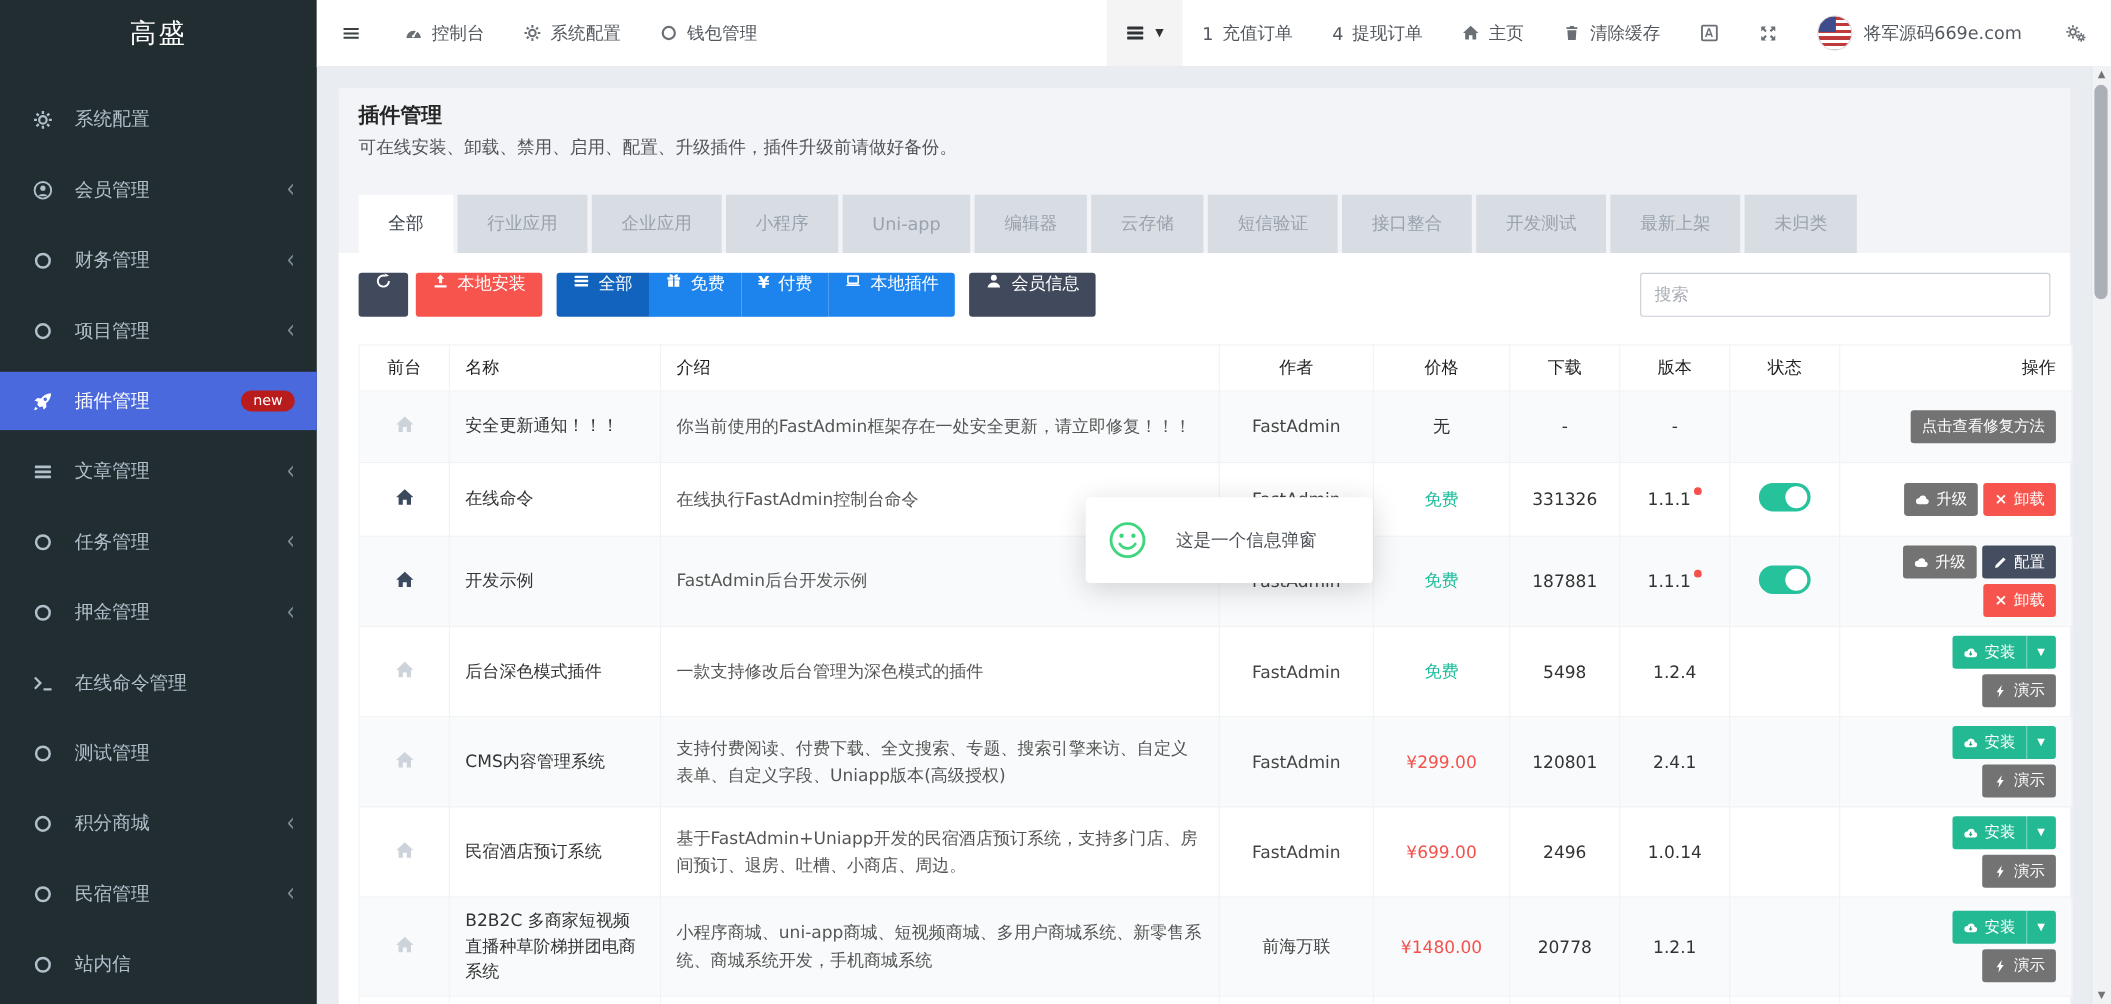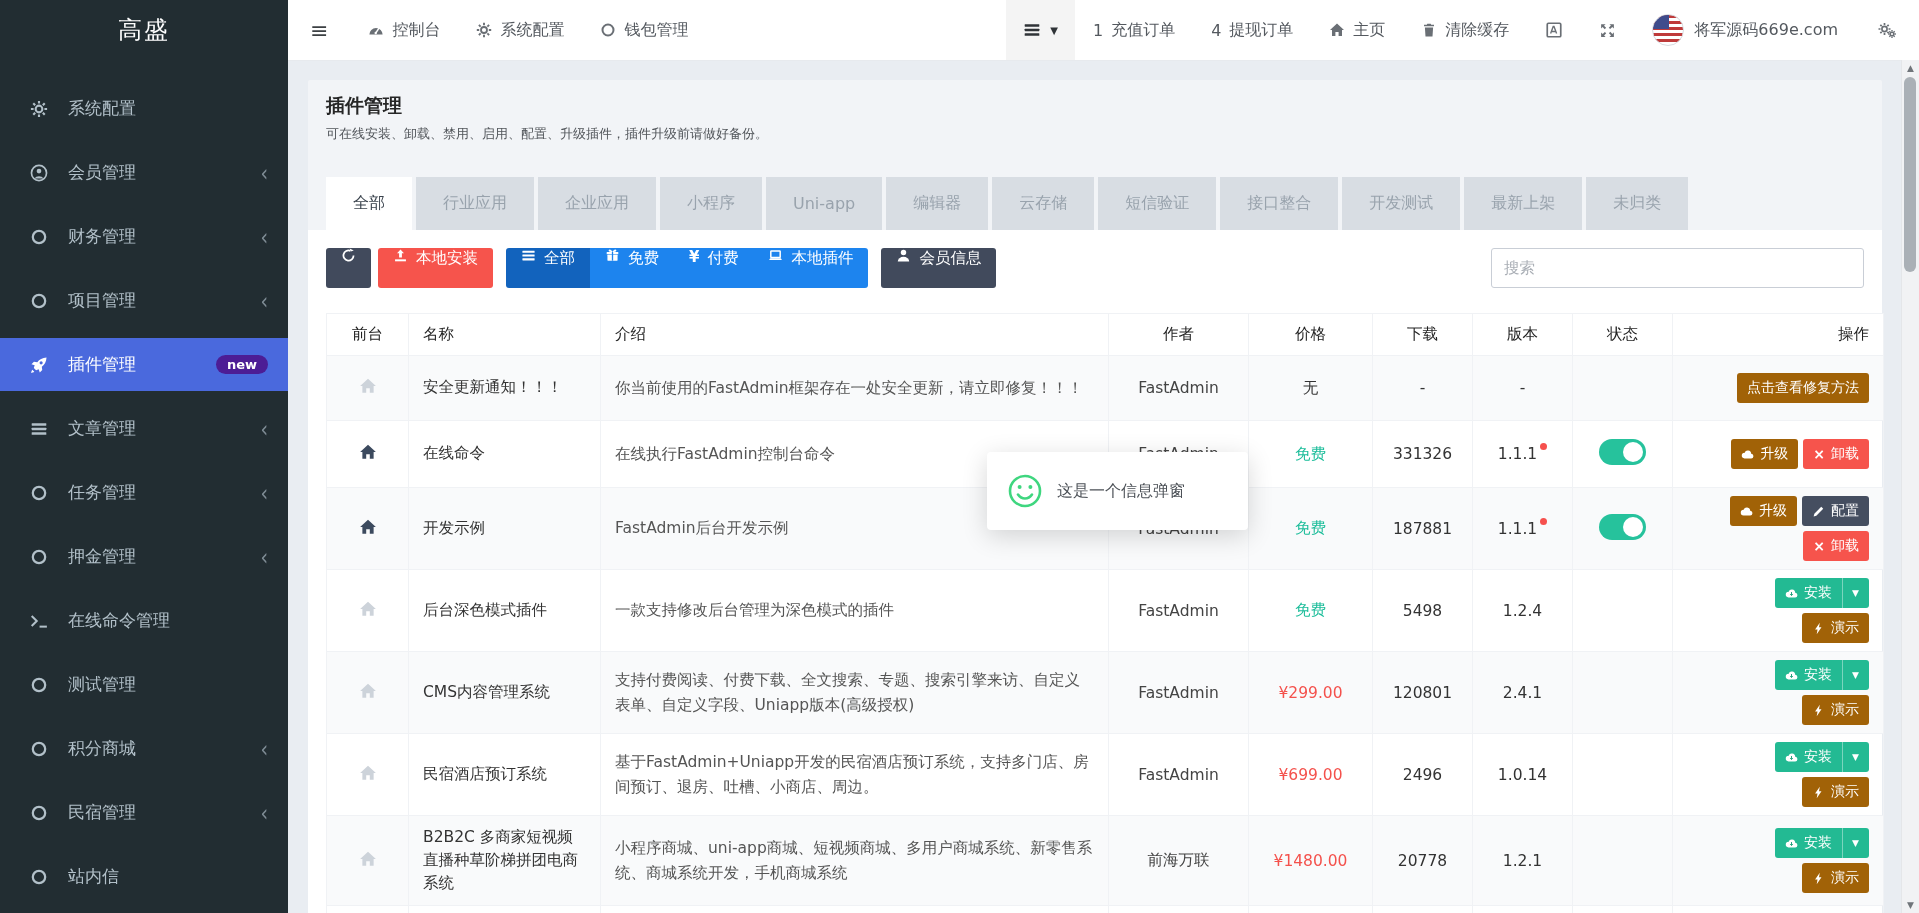--- a/index.html
+++ b/index.html
@@ -9,21 +9,21 @@
   .icon svg{width:1em;height:1em;display:block}
 
   
   .sidebar{position:absolute;left:0;top:0;width:288px;height:913px;background:#222d32;z-index:5}
   .brand{height:60px;display:flex;align-items:center;justify-content:center;color:#fff;font-size:24px;letter-spacing:2px}
   .side-nav{padding-top:22px}
   .side-item{height:53px;margin-bottom:11px;display:flex;align-items:center;padding:0 20px 0 30px;
              color:#b2c0c9;font-size:17px;cursor:pointer}
   .side-item .icon{width:26px;font-size:18px;margin-right:12px;justify-content:flex-start}
   .side-item.active{background:#4a69dd;color:#fff}
-  .badge-new{margin-left:auto;background:#4c1d95;color:#fff;font-size:13px;font-weight:bold;
+  .badge-new{margin-left:auto;background:#b91c1c;color:#fff;font-size:13px;font-weight:normal;
              padding:3px 11px;border-radius:12px;line-height:1}
   .chev{margin-left:auto;color:#7f8c95;font-size:19px;line-height:1;transform:scaleY(1.25)}
 
   
   .navbar{position:absolute;left:288px;top:0;right:0;height:60px;background:#fff;border-bottom:1px solid #e7eaee;
           display:flex;align-items:center;color:#54595f;font-size:16px;z-index:6}
   .nav-item{display:flex;align-items:center;padding:0 18px;height:60px;cursor:pointer;gap:8px;white-space:nowrap}
   .nav-item .icon{font-size:16px;color:#6a6f75}
   .hamburger{font-size:22px;padding:0 22px;color:#3c4043}
   .nav-dd{margin-left:auto;background:#f4f4f4;padding:0 17px;gap:9px}
@@ -33,21 +33,21 @@
   .nav-user{gap:10px}
   .flag{width:30px;height:30px;border-radius:50%;overflow:hidden;position:relative;flex:none;
         background:repeating-linear-gradient(180deg,#bf3a3a 0 3px,#fff 3px 6px);border:1px solid #d8dbe0}
   .flag::after{content:"";position:absolute;left:0;top:0;width:16px;height:14px;background:#3f4c8c}
   .nav-cogs{padding:0 22px;font-size:19px;color:#6a6f75}
 
   
   .main{position:absolute;left:288px;top:60px;right:17px;bottom:0;background:#e9edf2;padding:20px 20px 0;box-sizing:border-box}
   .panel{background:#f2f4f7;height:100%;box-sizing:border-box;padding:13px 18px 0;border-radius:2px}
   .page-title{font-size:19px;font-weight:bold;color:#262626;line-height:24px}
-  .page-sub{font-size:13px;color:#51555a;margin-top:6px;line-height:22px}
+  .page-sub{font-size:16px;color:#51555a;margin-top:6px;line-height:22px}
   .tabs{margin-top:32px;display:flex}
   .tab{height:53px;display:flex;align-items:center;padding:0 27px;background:#d8dde3;color:#99a3ad;
        font-size:16px;margin-right:4px;cursor:pointer}
   .tab.active{background:#fff;color:#39424c}
   .content{background:#fff;margin:0 -18px;padding:18px 18px 0;min-height:600px}
 
   
   .toolbar{display:flex;align-items:center}
   .btn{height:40px;display:inline-flex;align-items:flex-start;padding:0 15px;border-radius:3px;color:#fff;
        font-size:15.5px;cursor:pointer;white-space:nowrap}
@@ -79,29 +79,29 @@
   .front-off{color:#cdd3da}
   .price-free{color:#1cbd9a}
   .price-paid{color:#f4514c}
   .ver-dot{display:inline-block;width:7px;height:7px;border-radius:50%;background:#f6504d;
            vertical-align:top;margin-left:3px;margin-top:-2px}
   .switch{display:inline-block;width:47px;height:26px;border-radius:13px;background:#26c29c;position:relative;cursor:pointer}
   .switch::after{content:"";position:absolute;right:3px;top:3px;width:20px;height:20px;border-radius:50%;background:#fff}
   .abtn{height:30px;display:inline-flex;align-items:center;padding:0 10px;border-radius:3px;color:#fff;
         font-size:14px;cursor:pointer;white-space:nowrap}
   .abtn .icon{margin-right:6px;font-size:13px}
-  .a-blue{background:#a16207}.a-red{background:#f6544c}.a-dark{background:#454e60}.a-green{background:#23ba93}
+  .a-blue{background:#737373}.a-red{background:#f6544c}.a-dark{background:#454e60}.a-green{background:#23ba93}
   .x-ico{font-weight:bold;font-style:normal;margin-right:6px}
   .split-caret{margin-left:10px;padding-left:9px;border-left:1px solid rgba(255,255,255,.4);font-size:9px;height:30px;display:inline-flex;align-items:center}
   .ops-row{display:flex;justify-content:flex-end;gap:5px;align-items:flex-start}
   .ops-col{display:flex;flex-direction:column;gap:5px;align-items:flex-end}
 
   
   .toast{position:absolute;left:987px;top:452px;width:261px;height:78px;background:#fff;border-radius:4px;
-         box-shadow:0 6px 26px rgba(0,0,0,.16);display:flex;align-items:center;padding-left:20px;gap:14px;
+         box-shadow:0 6px 26px rgba(0,0,0,.16);display:flex;align-items:center;padding-left:20px;gap:26px;
          box-sizing:border-box;z-index:40}
   .toast-msg{font-size:16px;color:#4c5157}
   .smiley svg{width:36px;height:36px;display:block}
 
   
   .scrollbar{position:absolute;right:0;top:60px;bottom:0;width:17px;background:#f1f2f4;border-left:1px solid #e4e6e9;z-index:7}
   .sb-arrow{position:absolute;left:0;width:17px;text-align:center;font-size:9px;color:#70757a}
   .sb-up{top:3px}.sb-down{bottom:3px}
   .sb-thumb{position:absolute;left:2px;top:17px;width:12px;height:195px;border-radius:6px;background:#aab0b6;cursor:pointer}
 </style>

